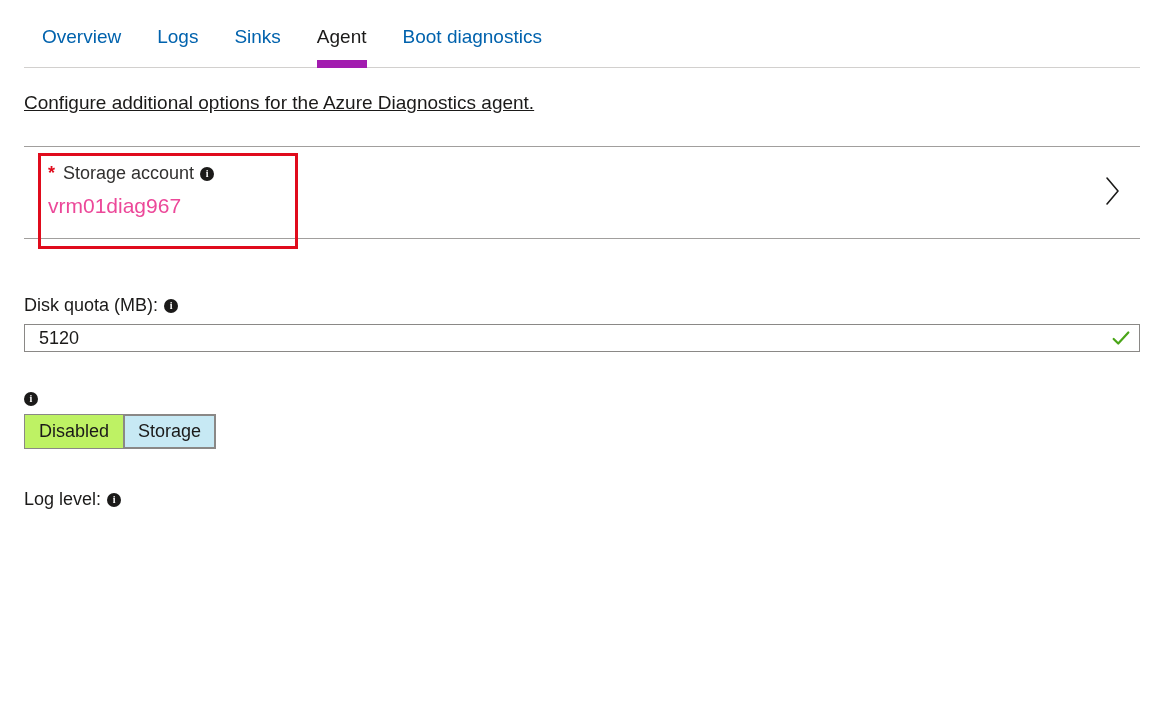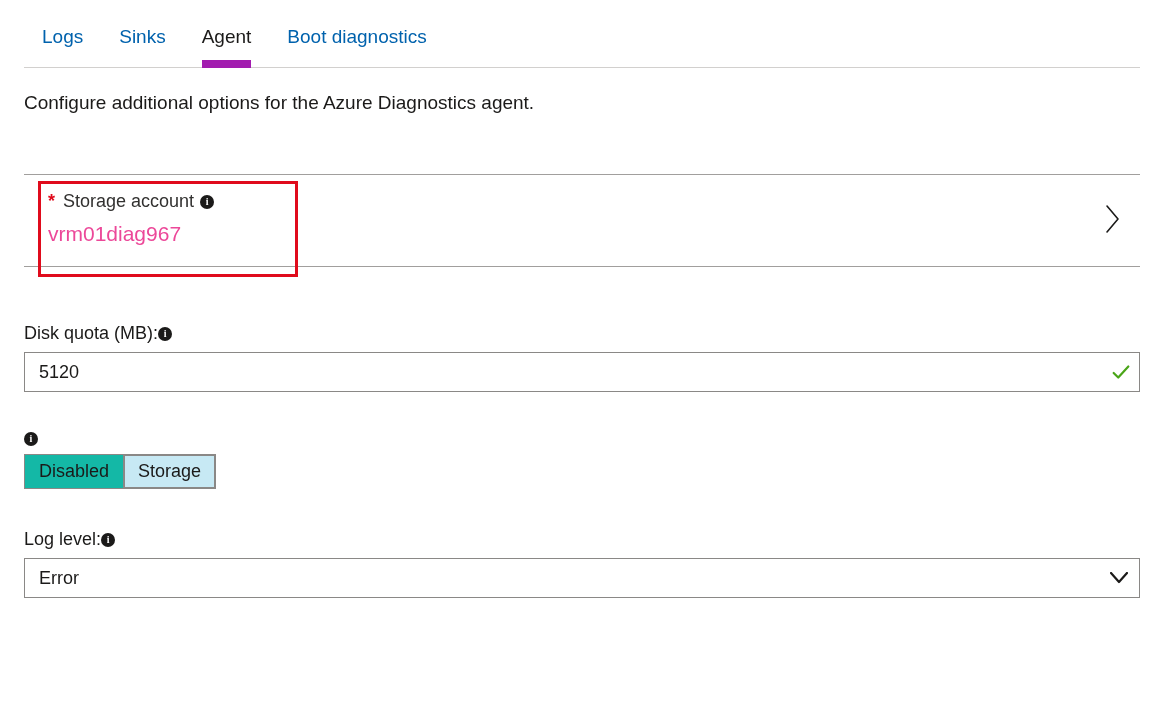--- a/index.html
+++ b/index.html
@@ -26,21 +26,22 @@
     position: relative;
     margin-bottom: -1px;
   }
   .tab.active {
     color: #1b1a19;
     border-bottom: 8px solid #a21caf;
   }
   .description {
     font-size: 19px;
     color: #1b1a19;
-    margin: 0 0 60px 0;
+    margin: 0 0 32px 0;
+    text-decoration: underline;
   }
   .storage-row {
     border-top: 1px solid #a19f9d;
     border-bottom: 1px solid #a19f9d;
     padding: 16px 18px 20px 24px;
     display: flex;
     align-items: center;
     justify-content: space-between;
     cursor: pointer;
     position: relative;
@@ -87,32 +88,33 @@
   .chevron svg { width: 18px; height: 30px; }
   .field-group {
     margin-top: 56px;
   }
   .field-block {
     margin-bottom: 40px;
   }
   .field-label-row {
     display: flex;
     align-items: center;
+    gap: 6px;
     font-size: 18px;
     color: #1b1a19;
     margin-bottom: 8px;
   }
   .text-input-wrap {
     position: relative;
     display: flex;
     align-items: center;
   }
   .text-input {
     width: 100%;
-    height: 40px;
+    height: 28px;
     border: 1px solid #8a8886;
     padding: 0 40px 0 14px;
     font-size: 18px;
     color: #1b1a19;
     font-family: inherit;
     outline: none;
   }
   .check-icon {
     position: absolute;
     right: 8px;
@@ -120,21 +122,21 @@
     transform: translateY(-50%);
   }
   .check-icon svg { width: 22px; height: 22px; display:block; }
   .toggle-group {
     display: inline-flex;
     border: 1px solid #8a8886;
   }
   .toggle-btn {
     font-size: 18px;
     padding: 6px 14px;
-    background: #14b8a6;
+    background: #bef264;
     border: none;
     border-right: 1px solid #8a8886;
     cursor: pointer;
     font-family: inherit;
     color: #1b1a19;
   }
   .toggle-btn:last-child { border-right: none; }
   .toggle-btn.selected {
     background: #c7e9f4;
     outline: 1px solid #8a8886;
@@ -163,20 +165,21 @@
     top: 50%;
     transform: translateY(-50%);
     pointer-events: none;
   }
   .select-caret svg { width: 18px; height: 12px; display:block; }
 </style>
 </head>
 <body>
 
 <div class="tabs">
+  <div class="tab">Overview</div>
   <div class="tab">Logs</div>
   <div class="tab">Sinks</div>
   <div class="tab active">Agent</div>
   <div class="tab">Boot diagnostics</div>
 </div>
 
 <p class="description">Configure additional options for the Azure Diagnostics agent.</p>
 
 <div class="storage-row">
   <div class="highlight-box"></div>
@@ -220,25 +223,15 @@
       <button class="toggle-btn">Disabled</button>
       <button class="toggle-btn selected">Storage</button>
     </div>
   </div>
 
   <div class="field-block">
     <div class="field-label-row">
       <span>Log level:</span>
       <span class="info-icon">i</span>
     </div>
-    <div class="select-wrap">
-      <div class="select-input">
-        <span>Error</span>
-      </div>
-      <span class="select-caret">
-        <svg viewBox="0 0 18 12">
-            <path d="M1 1 L9 10 L17 1" stroke="#1b1a19" stroke-width="2.2" fill="none" stroke-linecap="round" stroke-linejoin="round"></path>
-          </svg>
-      </span>
-    </div>
   </div>
 
 </div>
 
 </body></html>

